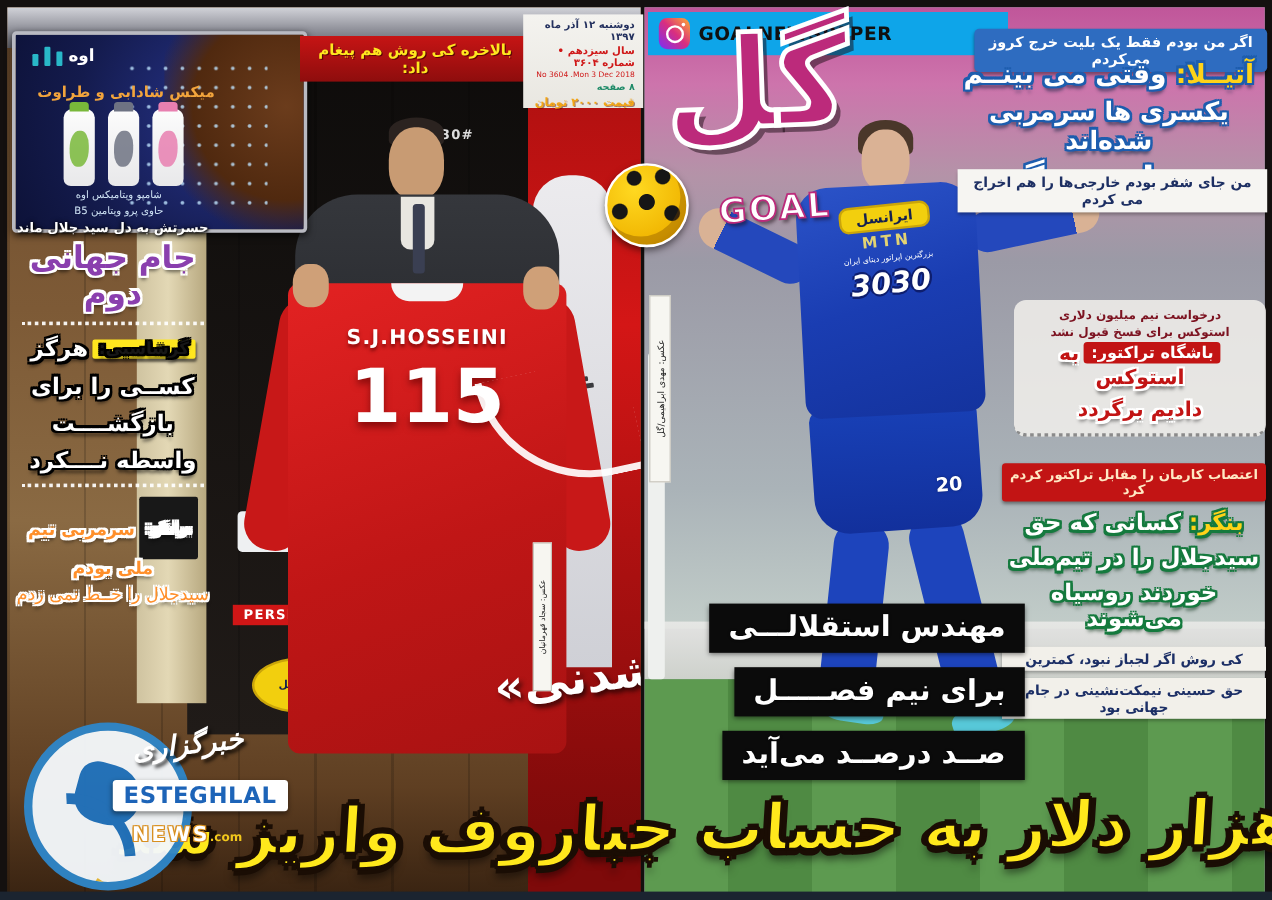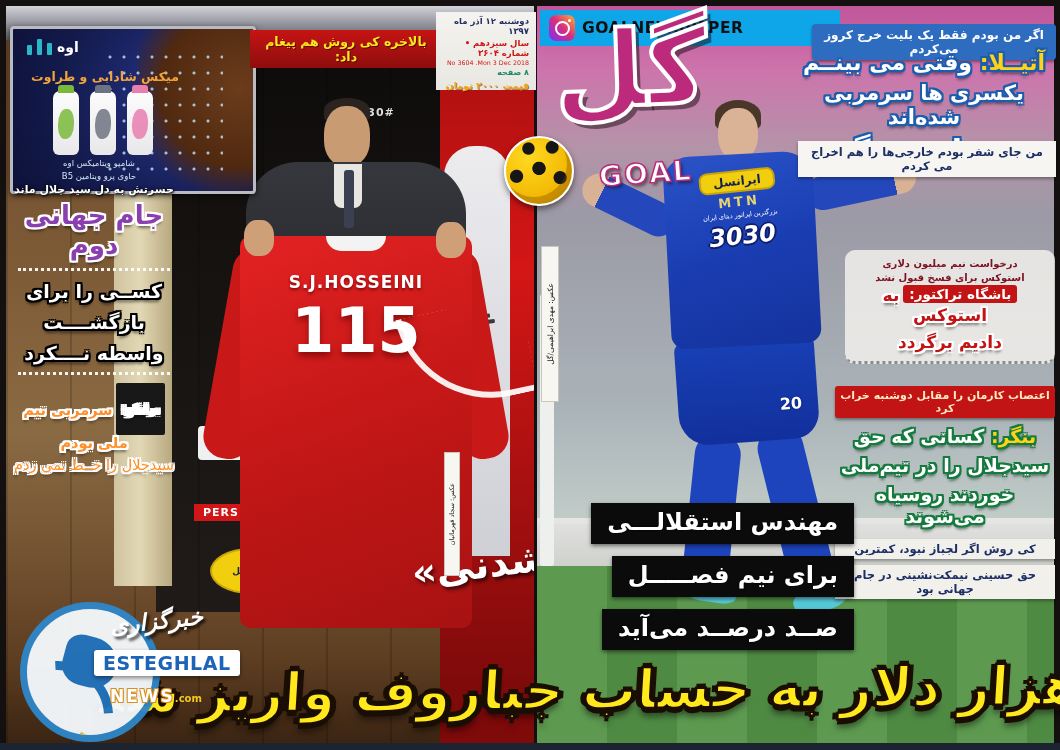--- a/index.html
+++ b/index.html
@@ -372,32 +372,33 @@
   <div class="abs rt-footer ovl rtl">من جای شفر بودم خارجی‌ها را هم اخراج می کردم</div>
 
   <div class="abs rm-panel ovl rtl">
     <div class="rm-k">درخواست نیم میلیون دلاری</div>
     <div class="rm-k">استوکس برای فسخ قبول نشد</div>
     <div class="rm-row1"><span class="rm-chip">باشگاه تراکتور:</span><span class="ow">به استوکس</span></div>
     <div class="rm-l3 ow">دادیم برگردد</div>
   </div>
 
   <div class="abs rl-block ovl rtl">
-    <div class="rl-kicker">اعتصاب کارمان را مقابل دوشنبه خراب کرد</div>
+    <div class="rl-kicker">اعتصاب کارمان را مقابل تراکتور کردم کرد</div>
     <div class="rl-l og"><span class="spk">بنگر:</span> <span>کسانی که حق</span></div>
     <div class="rl-l og">سیدجلال را در تیم‌ملی</div>
     <div class="rl-l og">خوردند روسیاه می‌شوند</div>
     <div class="rl-f rl-f1">کی روش اگر لجباز نبود، کمترین</div>
     <div class="rl-f">حق حسینی نیمکت‌نشینی در جام جهانی بود</div>
   </div>
 
   <div class="abs lc-block ovl rtl">
     <div class="lc-kicker">حسرتش به دل سید جلال ماند</div>
     <div class="lc-h1 ow">جام جهانی دوم</div>
     <div class="lc-dots"></div>
+    <div class="lc-l ok"><span class="lc-chip-y">گرشاسبی:</span><span>هرگز</span></div>
     <div class="lc-l ok">کســی را برای</div>
     <div class="lc-l ok">بازگشــــت</div>
     <div class="lc-l ok">واسطه نــــکرد</div>
     <div class="lc-dots"></div>
     <div class="lc-b ow"><span class="lc-chip-k">برانکو:</span><span>سرمربی تیم ملی بودم</span></div>
     <div class="lc-b2 ow">سیدجلال را خــط نمی زدم</div>
   </div>
 
   <div class="abs cb-block ovl rtl">
     <div class="cb-row">مهندس استقلالـــی</div>

